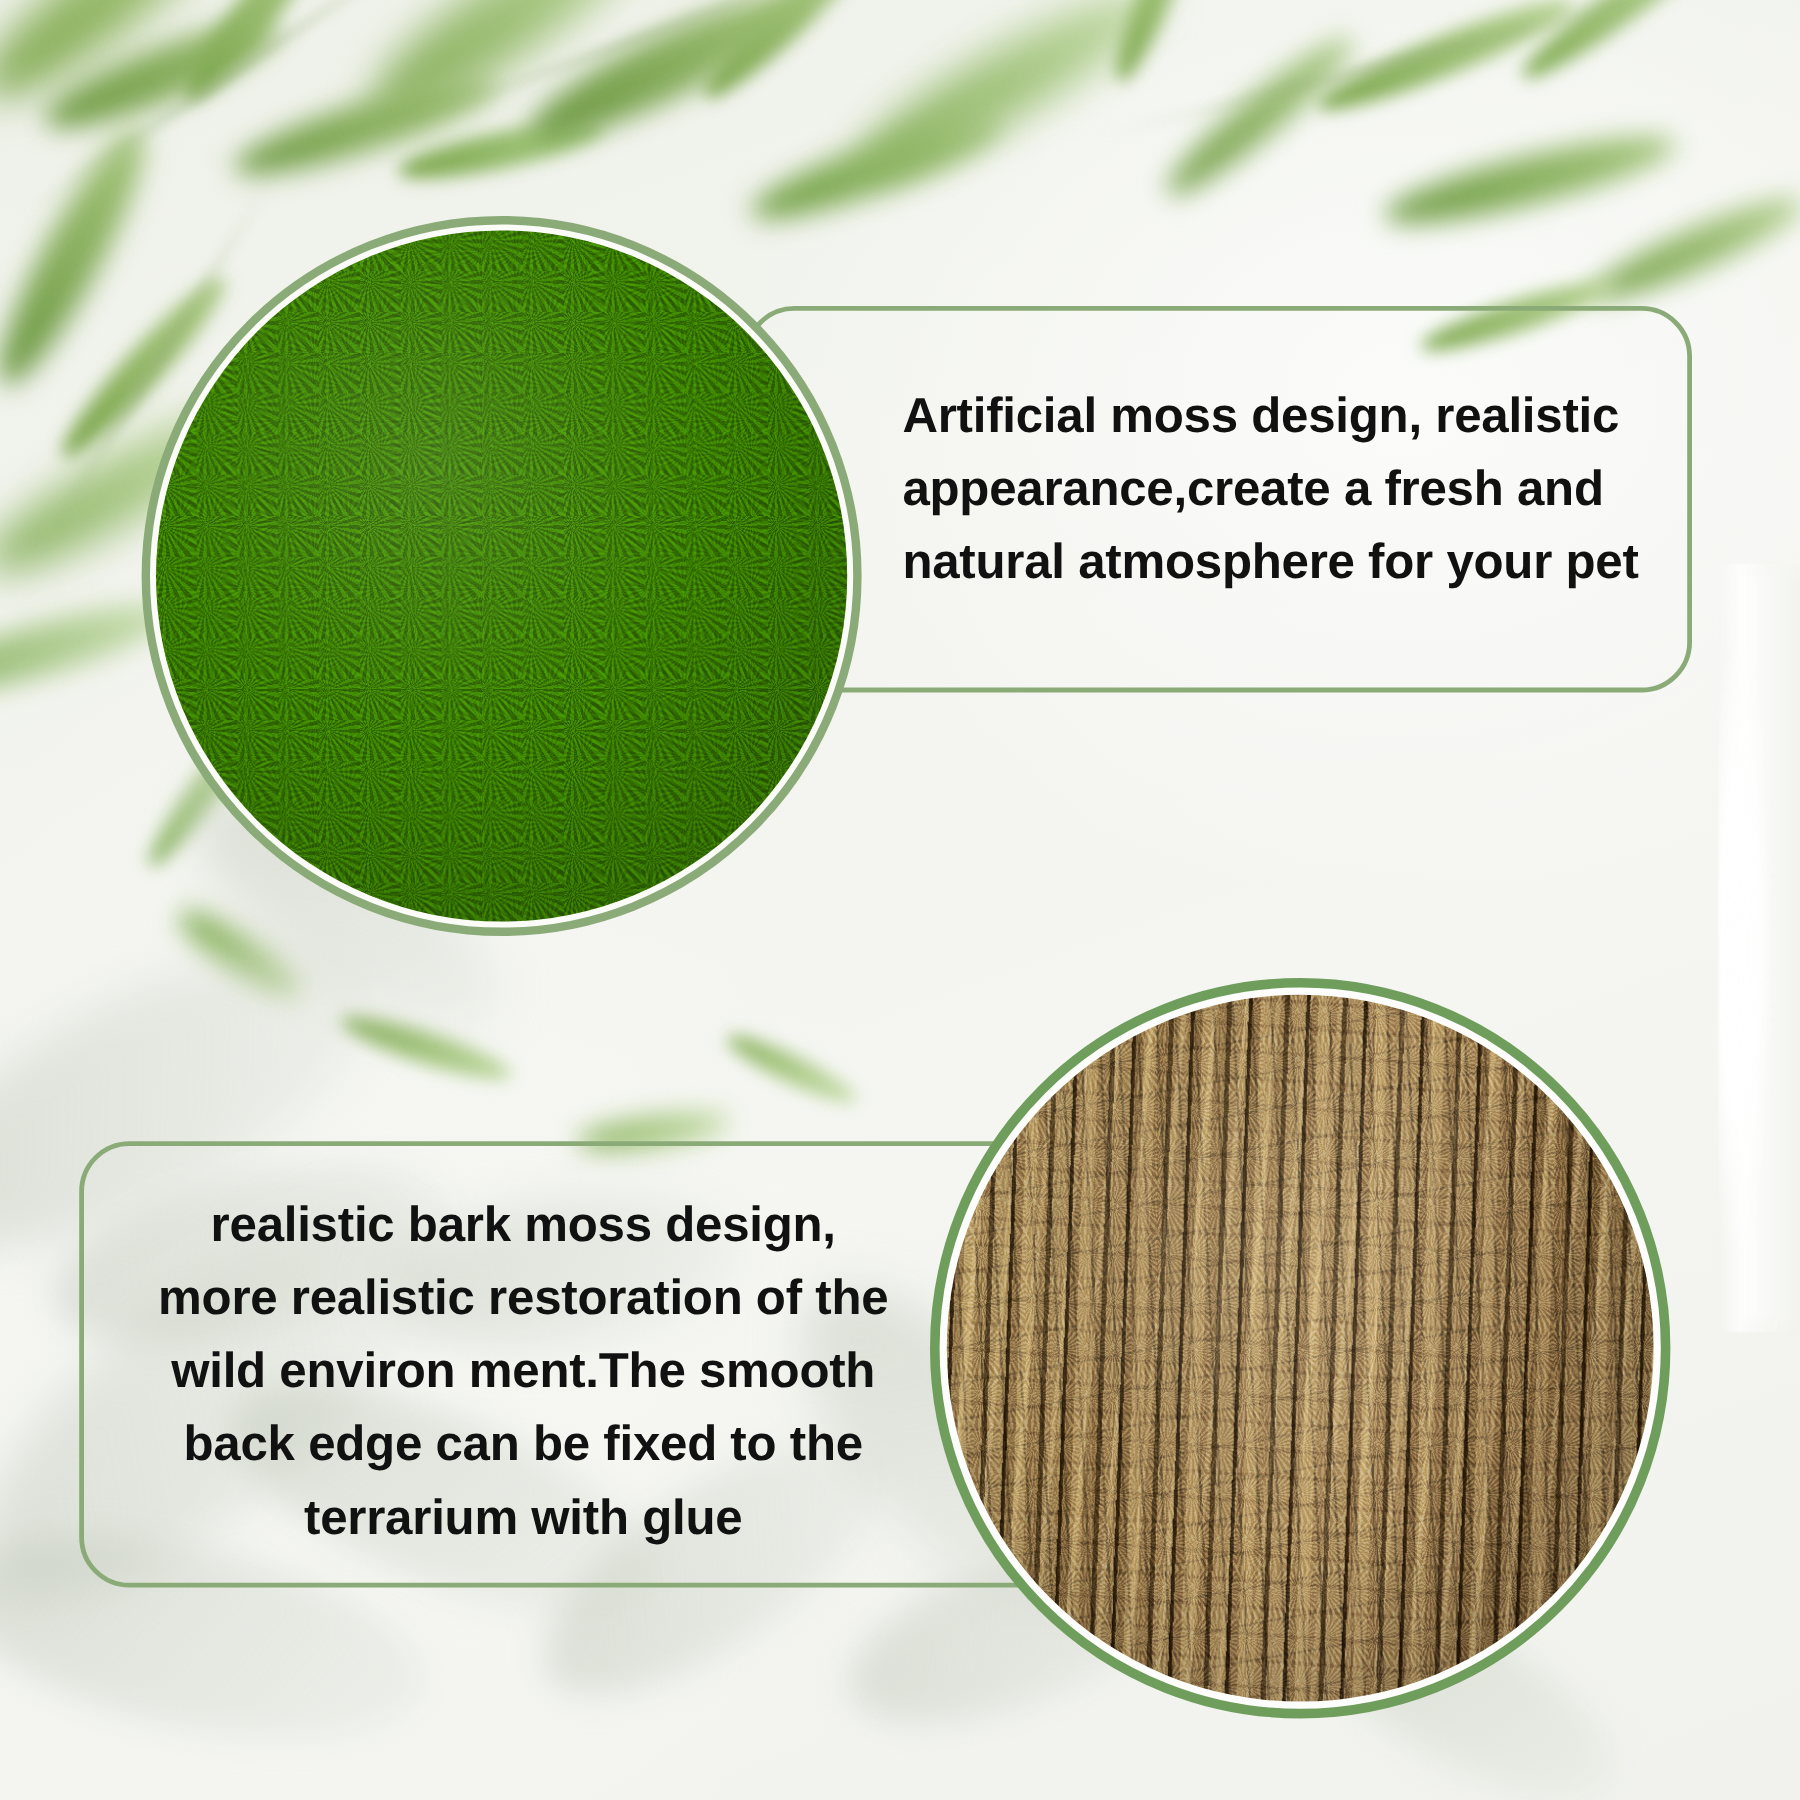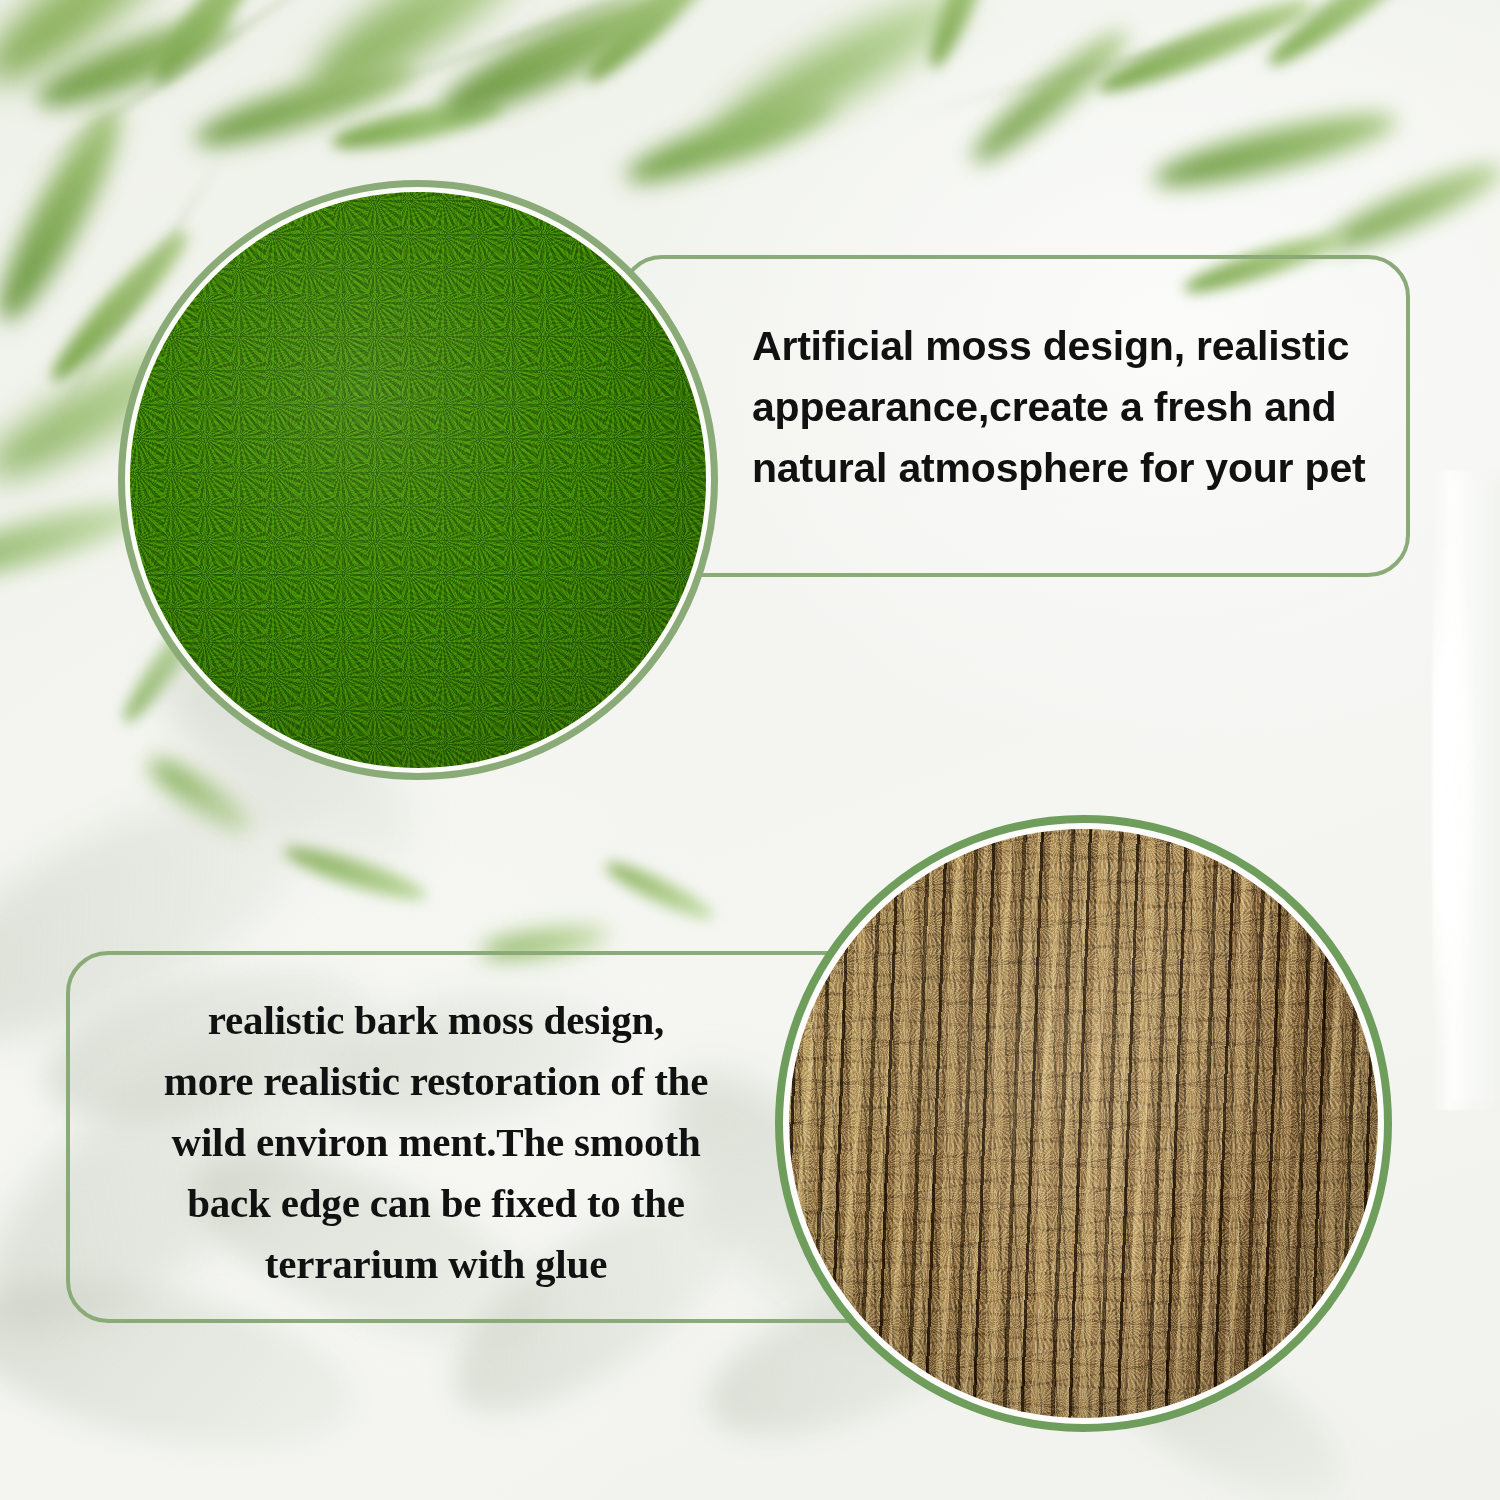--- a/index.html
+++ b/index.html
@@ -113,21 +113,20 @@
     text-align: left;
     margin-left: 28px;
   }
   #text-bottom {
     left: 86px;
     top: 990px;
     width: 700px;
     font-size: 41px;
     line-height: 61px;
     text-align: center;
-    font-family: Liberation Serif, serif;
   }
 
   
   .photo-circle {
     position: absolute;
     border-radius: 50%;
     overflow: hidden;
     box-sizing: border-box;
   }
   #moss-circle {

